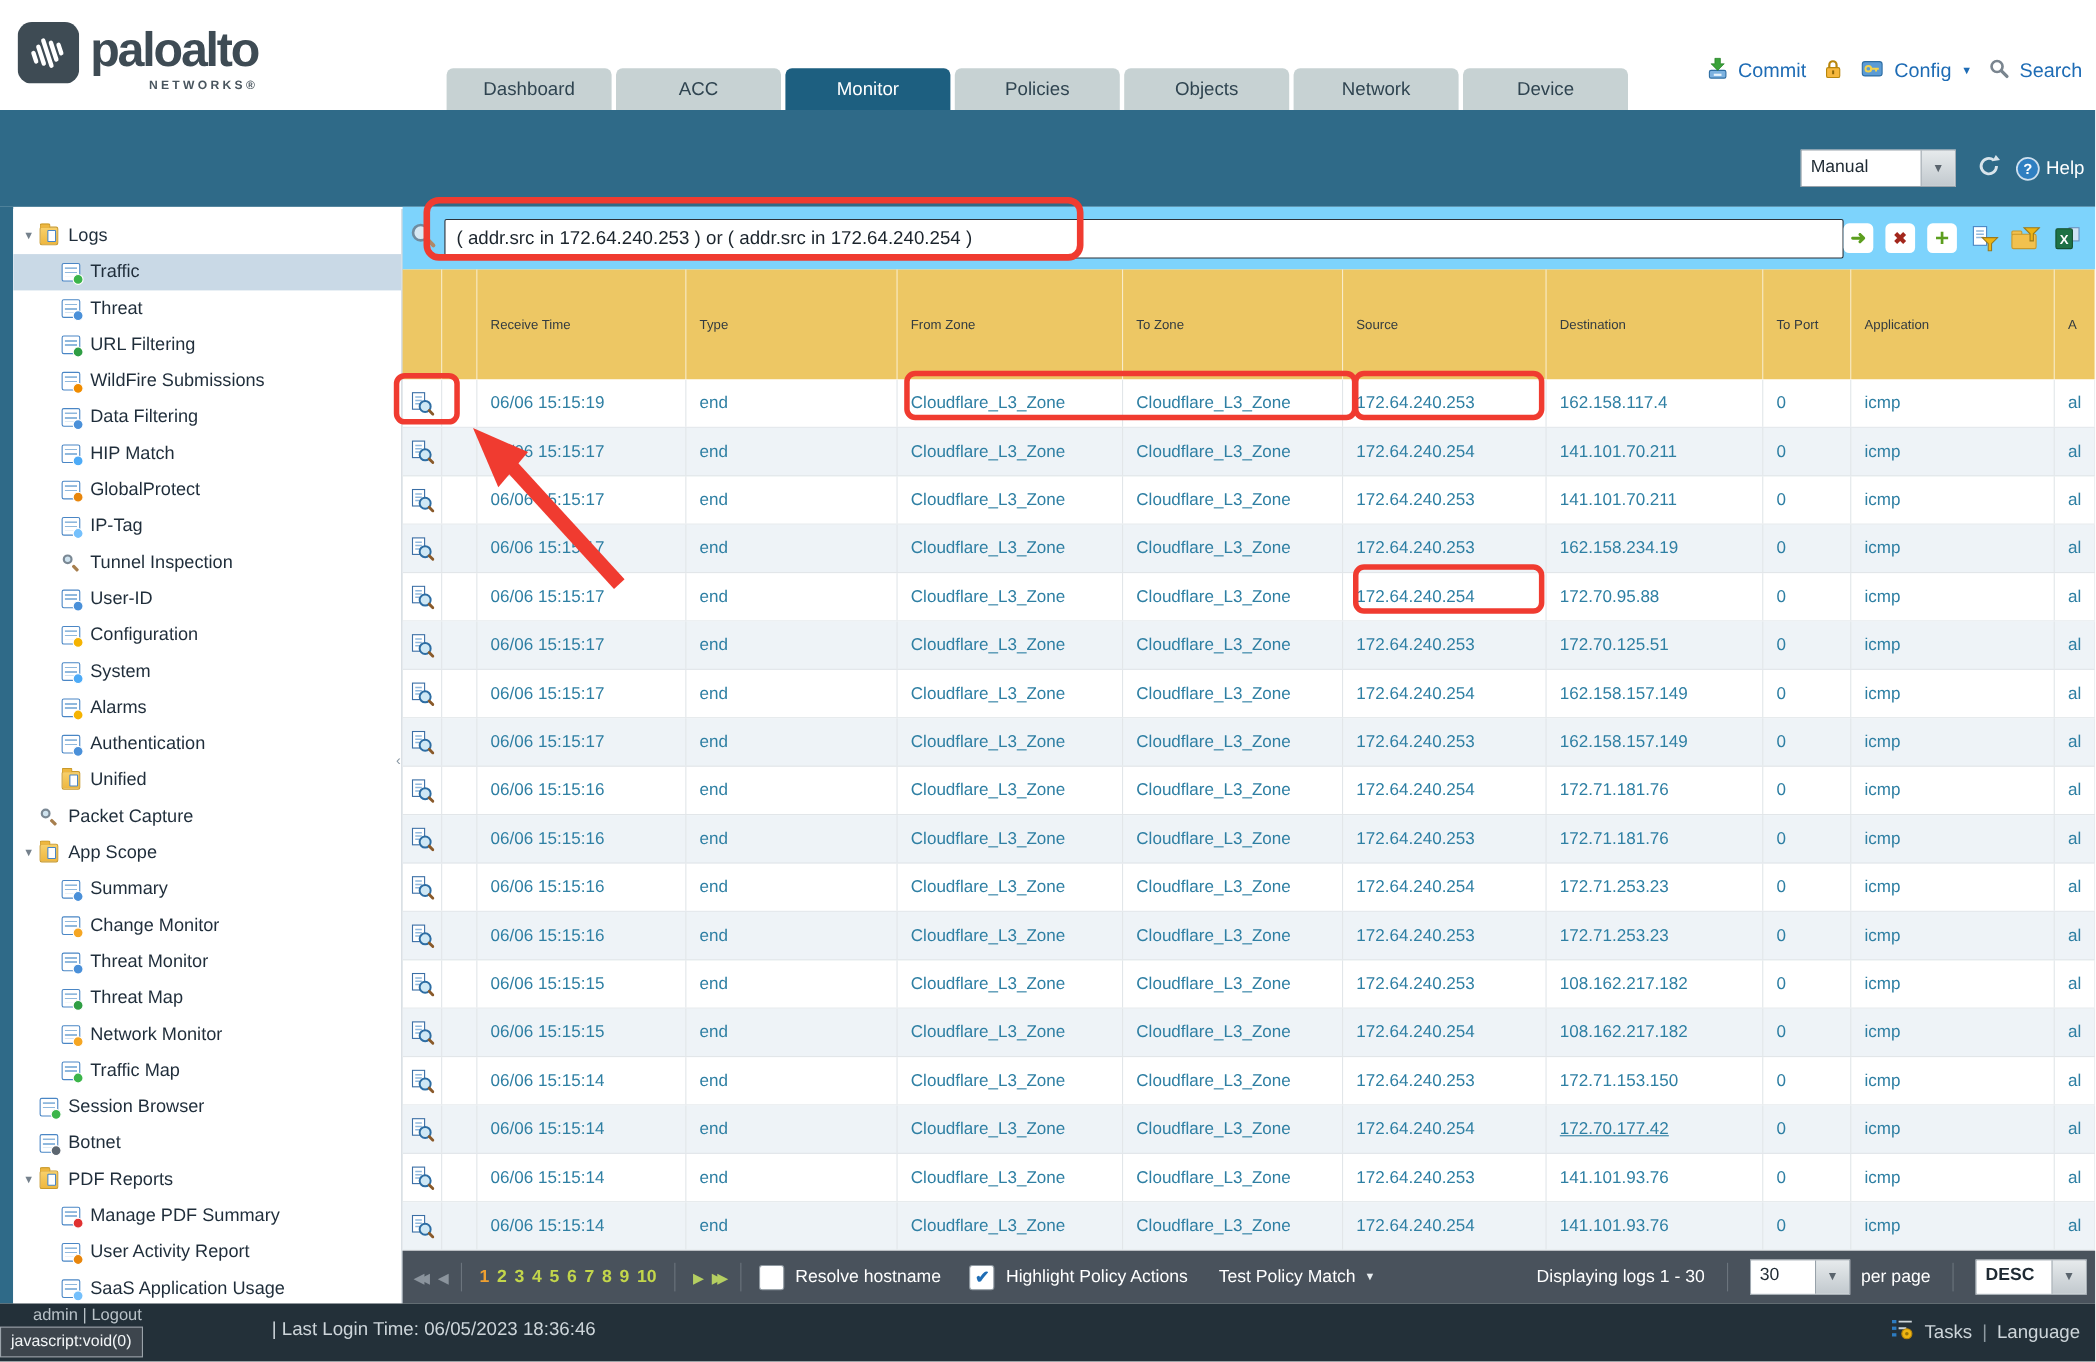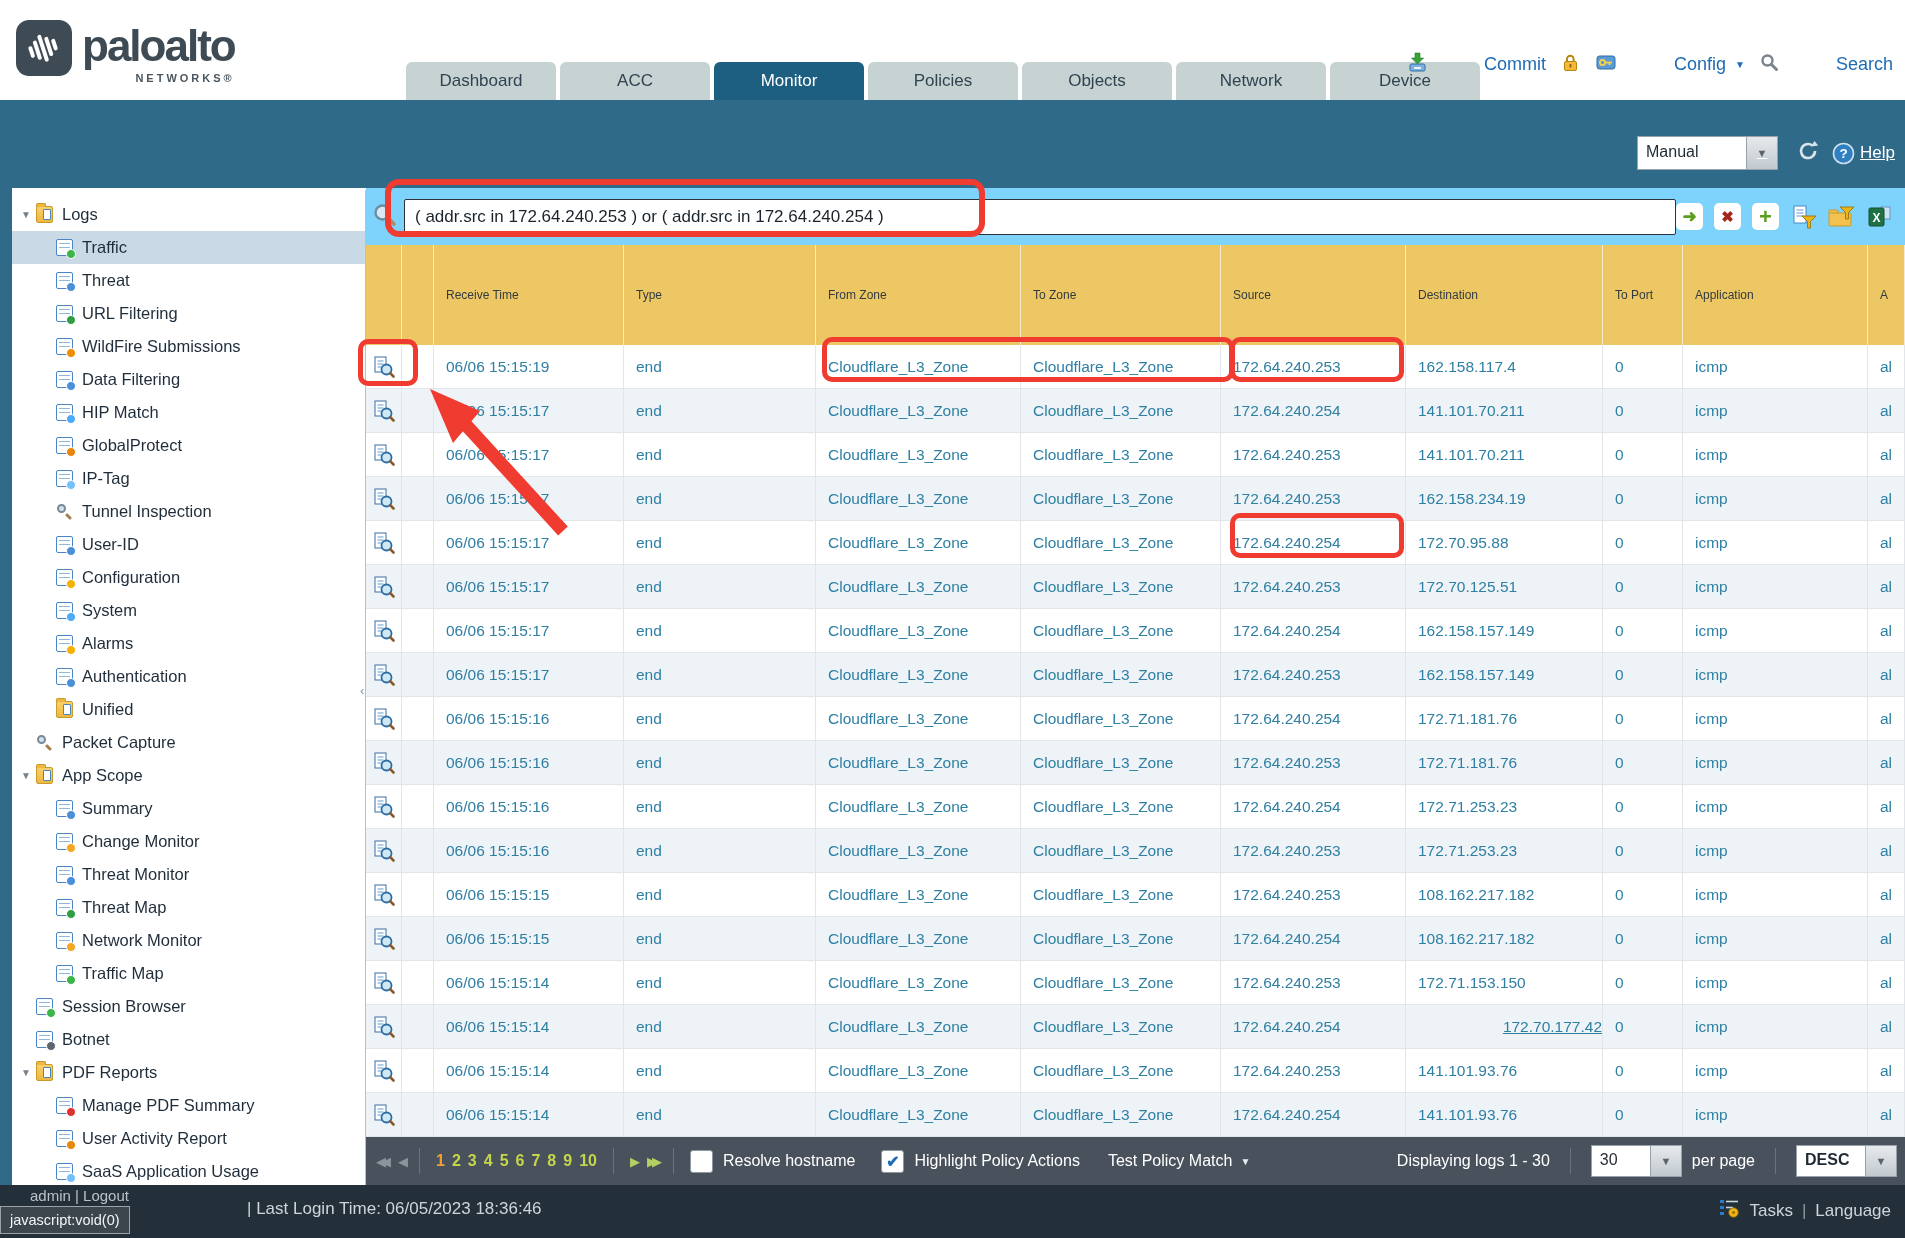--- a/index.html
+++ b/index.html
@@ -13,27 +13,27 @@
   .logo-main{font-size:44px;font-weight:bold;color:#3e4b54;letter-spacing:-2px;line-height:52px;}
   .logo-sub{font-size:11px;letter-spacing:3px;color:#4a565f;font-weight:bold;margin-top:0px;}
 
   .tabs{position:absolute;left:406px;top:62px;display:flex;gap:4px;}
   .tab{width:150px;height:38px;line-height:38px;text-align:center;background:#c7d2d3;
     color:#2f4450;font-size:17px;border-radius:6px 6px 0 0;cursor:pointer;}
   .tab.active{background:#1d5f80;color:#fff;}
 
   .utils{position:absolute;right:12px;top:52px;display:flex;align-items:center;gap:9px;
     font-size:18px;color:#1e6cb5;}
-  .utils .lbl{cursor:pointer;margin-left:48px;}
+  .utils .lbl{cursor:pointer;}
   .caret{font-size:10px;color:#1e6cb5;}
 
   
   .band{position:absolute;left:0;top:100px;width:1905px;height:88px;background:#2f6a88;}
   .left-strip{position:absolute;left:0;top:188px;width:12px;height:997px;background:#2f6a88;}
-  .band-right{position:absolute;right:10px;top:36px;display:flex;align-items:center;gap:12px;color:#fff;text-decoration:underline;}
+  .band-right{position:absolute;right:10px;top:36px;display:flex;align-items:center;gap:12px;color:#fff;}
   .select-box{display:inline-flex;border:1px solid #98a2aa;background:#fff;height:32px;}
   .sb-text{padding:0 8px;line-height:30px;font-size:16px;color:#1f2a33;background:#fff;}
   .sb-arrow{width:30px;background:linear-gradient(#e6eaec,#c2c9ce);border-left:1px solid #98a2aa;
     display:flex;align-items:center;justify-content:center;color:#5a646d;font-size:11px;cursor:pointer;}
   .help-wrap{display:flex;align-items:center;gap:5px;font-size:17px;color:#fff;cursor:pointer;}
 
   
   .sidebar{position:absolute;left:12px;top:190px;width:354px;height:995px;background:#fff;
     border-right:1px solid #b6c2cb;overflow:hidden;padding-top:8px;box-sizing:border-box;}
   .side-item{height:33px;display:flex;align-items:center;font-size:16.5px;color:#1f2d3a;cursor:pointer;}
@@ -787,21 +787,21 @@
               <circle cx="13.5" cy="13.5" r="5" fill="#cfe8f5" stroke="#2d6da3" stroke-width="1.8"></circle>
               <line x1="17.2" y1="17.2" x2="20.5" y2="20.5" stroke="#8a5a2a" stroke-width="2.6" stroke-linecap="round"></line>
             </svg>
           </div>
           <div class="cell" style="width: 32px;"></div>
           <div class="cell" style="width: 190px;">06/06 15:15:14</div>
           <div class="cell" style="width: 192px;">end</div>
           <div class="cell" style="width: 205px;">Cloudflare_L3_Zone</div>
           <div class="cell" style="width: 200px;">Cloudflare_L3_Zone</div>
           <div class="cell" style="width: 185px;">172.64.240.254</div>
-          <div class="cell" style="width: 197px; justify-content: flex-end;">
+          <div class="cell" style="width: 197px;">
             <span class="u">172.70.177.42</span>
           </div>
           <div class="cell" style="width: 80px;">0</div>
           <div class="cell" style="width: 185px;">icmp</div>
           <div class="cell" style="width: 37px;">al</div>
         </div>
         <div class="trow odd">
           <div class="cell icon-cell" style="width: 36px;">
             <svg width="22" height="22" viewBox="0 0 22 22">
               <rect x="2" y="1" width="11" height="15" fill="#fff" stroke="#3a6ea5"></rect>

